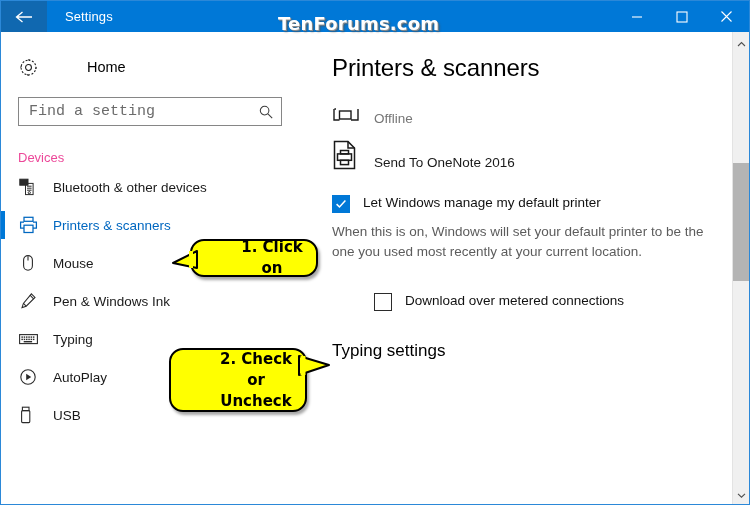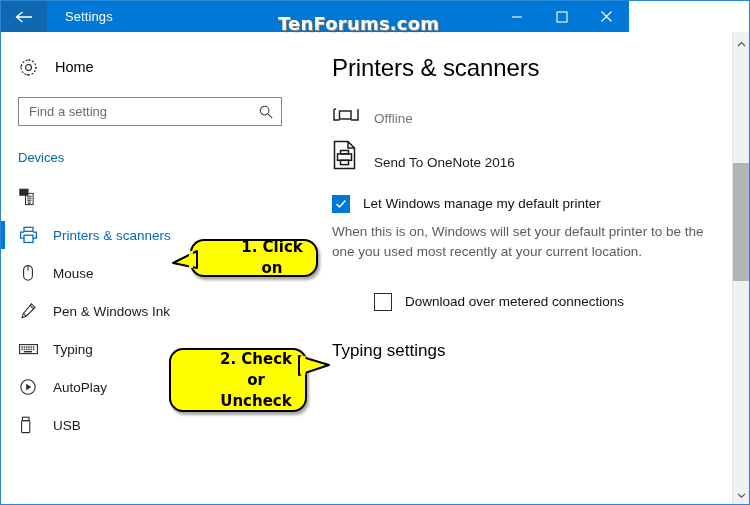--- a/index.html
+++ b/index.html
@@ -19,21 +19,21 @@
     height: 505px;
     background: #ffffff;
     box-sizing: border-box;
     border: 1px solid #2b88d8;
     overflow: hidden;
   }
   
   .titlebar {
     position: absolute;
     top: 0; left: 0;
-    width: 628px;
+    width: 748px;
     height: 31px;
     background: #0078d7;
     display: flex;
     align-items: center;
   }
   .back-btn {
     width: 46px;
     height: 31px;
     display: flex;
     align-items: center;
@@ -90,20 +90,21 @@
     background: #ffffff;
     position: relative;
     flex: 0 0 311px;
   }
   .home-row {
     display: flex;
     align-items: center;
     height: 36px;
     margin-top: 17px;
     padding-left: 18px;
+    gap: 32px;
   }
   .home-row .ic { width: 26px; display:flex; align-items:center; }
   .home-row .lbl {
     font-size: 14.5px;
     color: #000000;
     margin-left: 10px;
   }
   .search-wrap {
     margin: 12px 0 0 17px;
     width: 264px;
@@ -111,34 +112,34 @@
     border: 1px solid #868686;
     background: #ffffff;
     display: flex;
     align-items: center;
     box-sizing: border-box;
   }
   .search-input {
     border: none;
     outline: none;
     flex: 1;
-    font-size: 13px;
+    font-size: 15px;
     color: #4d7c0f;
     padding-left: 10px;
-    font-family: Liberation Sans, sans-serif;
+    font-family: Liberation Mono, monospace;
     background: transparent;
   }
   .search-input::placeholder { color: #6b6b6b; opacity: 1; }
   .search-icon { width: 30px; display:flex; align-items:center; justify-content:center; }
   .group-label {
     font-size: 13px;
-    color: #0369a1;
+    color: #ec4899;
     padding-left: 17px;
     margin-top: 24px;
-    margin-bottom: 15px;
+    margin-bottom: 5px;
   }
   .nav-item {
     display: flex;
     align-items: center;
     height: 34px;
     padding-left: 18px;
     position: relative;
     margin-top: 4px;
   }
   .nav-item .ic {
@@ -183,21 +184,21 @@
   }
   .printer-row .pic { width: 38px; display:flex; align-items:center; }
   .printer-row .pname {
     font-size: 13.5px;
     color: #1a1a1a;
     margin-left: 4px;
   }
   .printer-row .pname.dim { color: #767676; }
   .check-row {
     display: flex;
-    align-items: center;
+    align-items: flex-start;
     margin-left: 10px;
     margin-top: 24px;
   }
   .cbox {
     width: 18px; height: 18px;
     box-sizing: border-box;
     flex: 0 0 18px;
     margin-top: 1px;
   }
   .cbox.on {
@@ -363,20 +364,21 @@
         <span class="ic">
           <svg width="18" height="18" viewBox="0 0 18 18">
             <g stroke="#2b2b2b" stroke-width="1" fill="none">
               <rect x="0.8" y="1.2" width="8.2" height="6" fill="#2b2b2b"></rect>
               <rect x="6.5" y="5.4" width="7.6" height="11.2"></rect>
               <path d="M8 8.2 h4.6 M8 10.2 h4.6 M8 12.2 h4.6"></path>
               <circle cx="10.3" cy="14.7" r="1.1"></circle>
             </g>
           </svg>
         </span>
+        <span class="lbl">Bluetooth &amp; other devices</span>
       </div>
 
       <div class="nav-item selected">
         <span class="accent"></span>
         <span class="ic">
           <svg width="19" height="18" viewBox="0 0 19 18">
             <g stroke="#0067c0" stroke-width="1.25" fill="none">
               <rect x="5" y="1.3" width="9" height="4"></rect>
               <path d="M5 6.2 H1.6 V12 H5"></path>
               <path d="M14 6.2 H17.4 V12 H14"></path>

